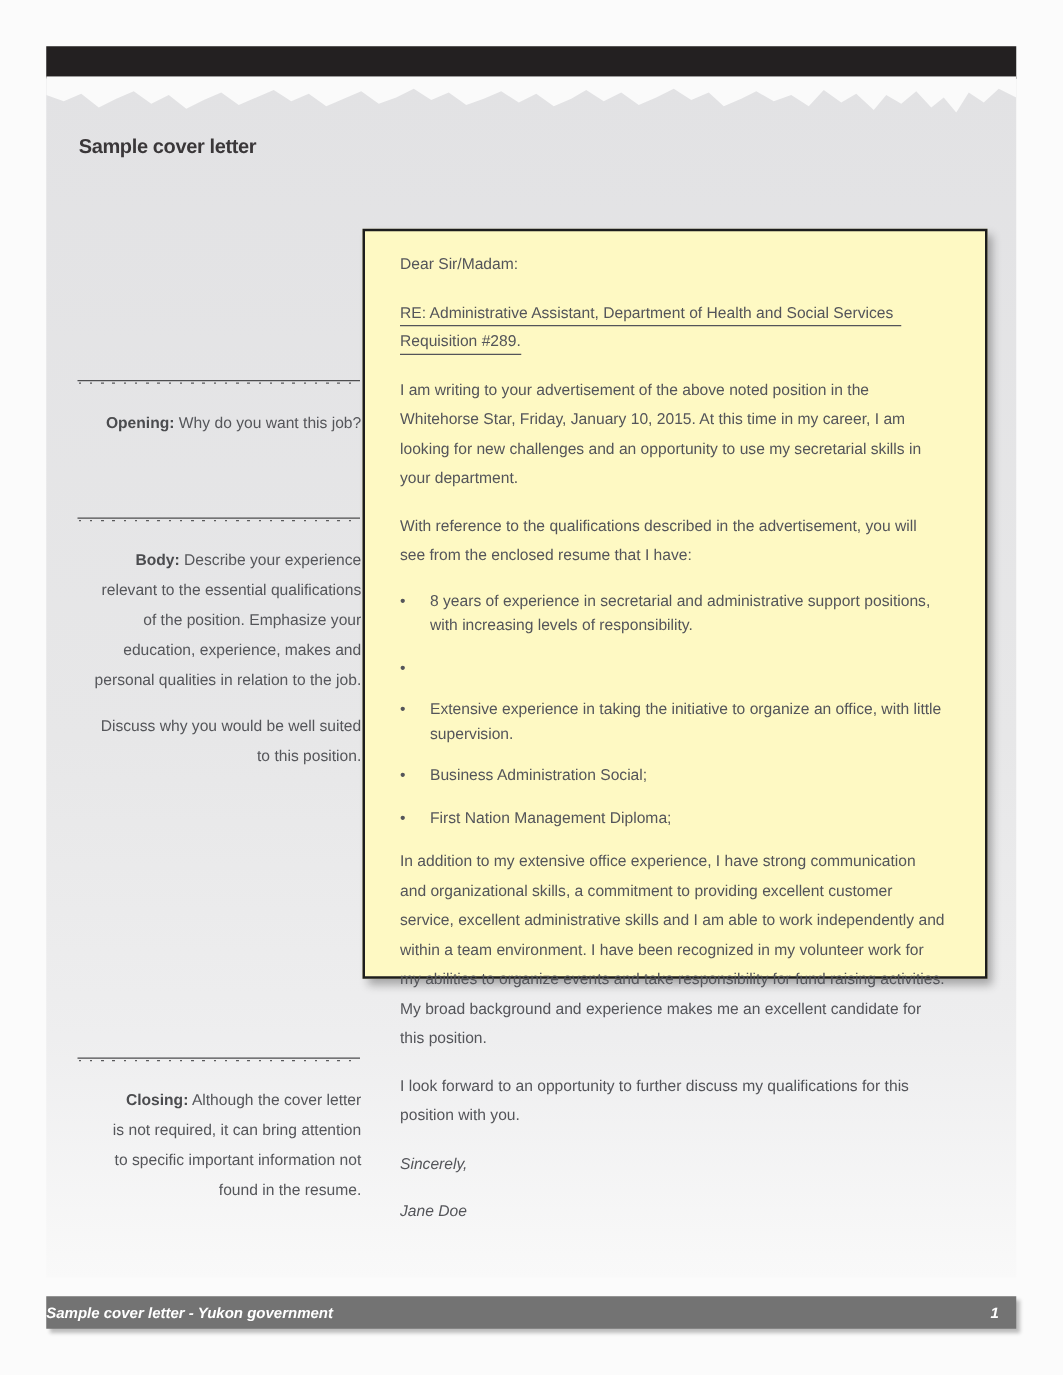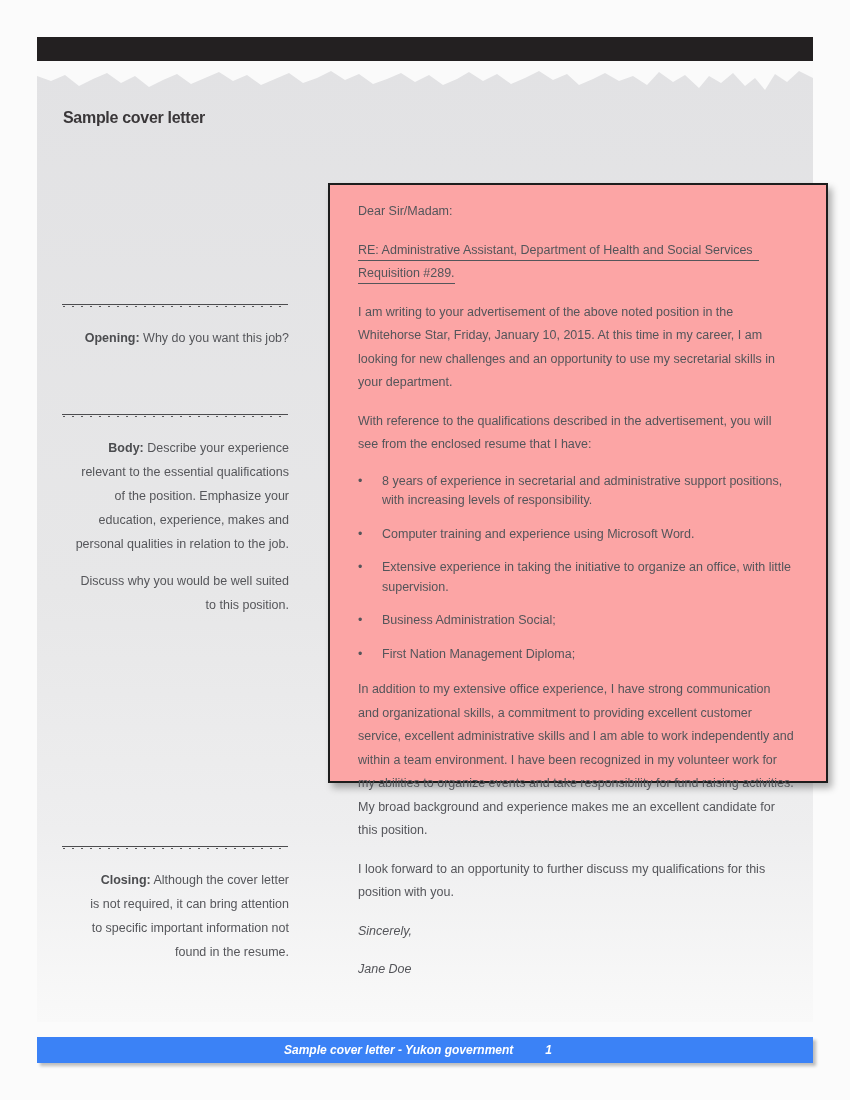--- a/index.html
+++ b/index.html
@@ -51,25 +51,25 @@
   .divider::after {
     content: ""; position: absolute; left: 1px; right: 0; top: 2px; height: 1px;
     background: repeating-linear-gradient(90deg, #5a5a5c 0 2px, transparent 2px 9px);
   }
 
   
   .letter-box {
     position: absolute; left: 290px; top: 183px;
     width: 500px; height: 600px;
     box-sizing: border-box;
-    background: #fca5a5;
+    background: #fef9c3;
     border: 2px solid #1d1d1d;
     box-shadow: 4px 5px 7px rgba(0,0,0,0.30);
     padding: 15px 32px 0 28px;
-    font-size: 12.5px; line-height: 23.5px; color: #54555a; margin-left: 38px;
+    font-size: 12.5px; line-height: 23.5px; color: #54555a;
   }
   .letter-box p { margin: 0 0 15px 0; }
   .subject .u-line {
     display: inline-block;
     line-height: 15px;
     border-bottom: 1px solid #54555a;
     padding-bottom: 2px;
   }
   .subject .u-line.first { padding-right: 6px; }
 
@@ -80,23 +80,23 @@
   }
   ul.bullets .marker { width: 24px; flex: 0 0 24px; }
 
   .sign-off, .signature { margin-bottom: 15px; font-style: italic; }
 
   
   .footer-bar {
     position: absolute; left: 37px; top: 1037px;
     width: 776px; height: 26px;
     box-sizing: border-box;
-    background: #3b82f6;
+    background: #737373;
     box-shadow: 3px 3px 3px #bcbcbc;
-    display: flex; align-items: center; justify-content: center;
+    display: flex; align-items: center; justify-content: space-between;
     color: #ffffff; font-size: 12px; font-weight: bold; font-style: italic;
     padding-right: 14px;
   }
   .footer-bar .page-num { margin-left: 32px; }
 </style>
 </head>
 <body>
 
 <div>
 
@@ -162,21 +162,20 @@
     <p>I am writing to your advertisement of the above noted position in the Whitehorse Star, Friday, January 10, 2015. At this time in my career, I am looking for new challenges and an opportunity to use my secretarial skills in your department.</p>
     <p>With reference to the qualifications described in the advertisement, you will see from the enclosed resume that I have:</p>
 
     <ul class="bullets">
       <li>
         <span class="marker">•</span>
         <span>8 years of experience in secretarial and administrative support positions, with increasing levels of responsibility.</span>
       </li>
       <li>
         <span class="marker">•</span>
-        <span>Computer training and experience using Microsoft Word.</span>
       </li>
       <li>
         <span class="marker">•</span>
         <span>Extensive experience in taking the initiative to organize an office, with little supervision.</span>
       </li>
       <li>
         <span class="marker">•</span>
         <span>Business Administration Social;</span>
       </li>
       <li>

